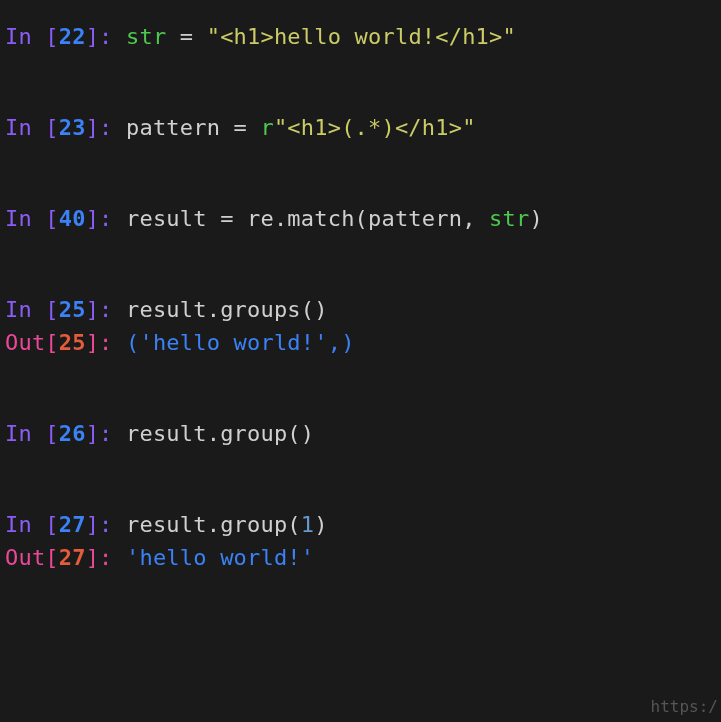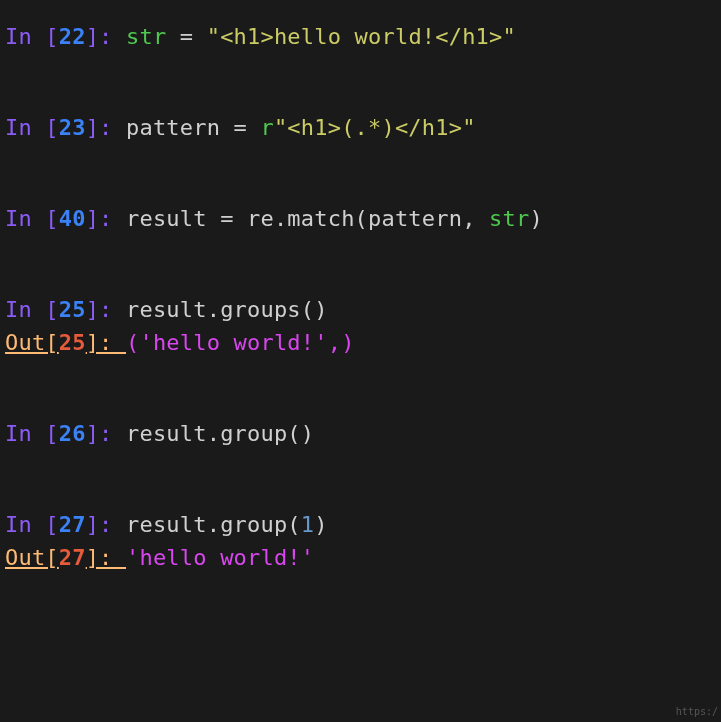--- a/index.html
+++ b/index.html
@@ -22,42 +22,42 @@
   }
   .cell-tight {
     margin-bottom: 0px;
     margin-top: 15px;
   }
   .line {
     white-space: pre;
     letter-spacing: 0.2px;
   }
   .prompt-in { color: #8b5cf6; }
-  .prompt-out { color: #fdba74; text-decoration: underline; }
+  .prompt-out { color: #ec4899; }
   .num-in { color: #3b82f6; font-weight: bold; }
   .num-out { color: #E55B3C; font-weight: bold; }
   .code { color: #d0d0d0; }
   .str { color: #CCCC66; }
   .builtin { color: #4EC94E; text-align: right; }
   .kw { color: #4EC94E; }
   .num-lit { color: #6699cc; }
-  .out-val { color: #d946ef; }
+  .out-val { color: #3b82f6; }
   .cursor {
     display: inline-block;
     width: 11px;
     height: 24px;
     border: 1px solid #bbb;
     vertical-align: -3px;
     margin-left: 0px;
   }
   .watermark {
     position: absolute;
     bottom: 3px;
     right: 3px;
-    font-size: 10px;
+    font-size: 16px;
     color: #555;
   }
 </style>
 </head>
 <body>
 
 <div class="terminal" id="terminal-root">
     <div class="cell">
       <div class="line"><span class="prompt-in">In [</span><span class="num-in">22</span><span class="prompt-in">]: </span><span class="builtin">str</span><span class="code"> = </span><span class="str">"&lt;h1&gt;hello world!&lt;/h1&gt;"</span></div>
     </div>

